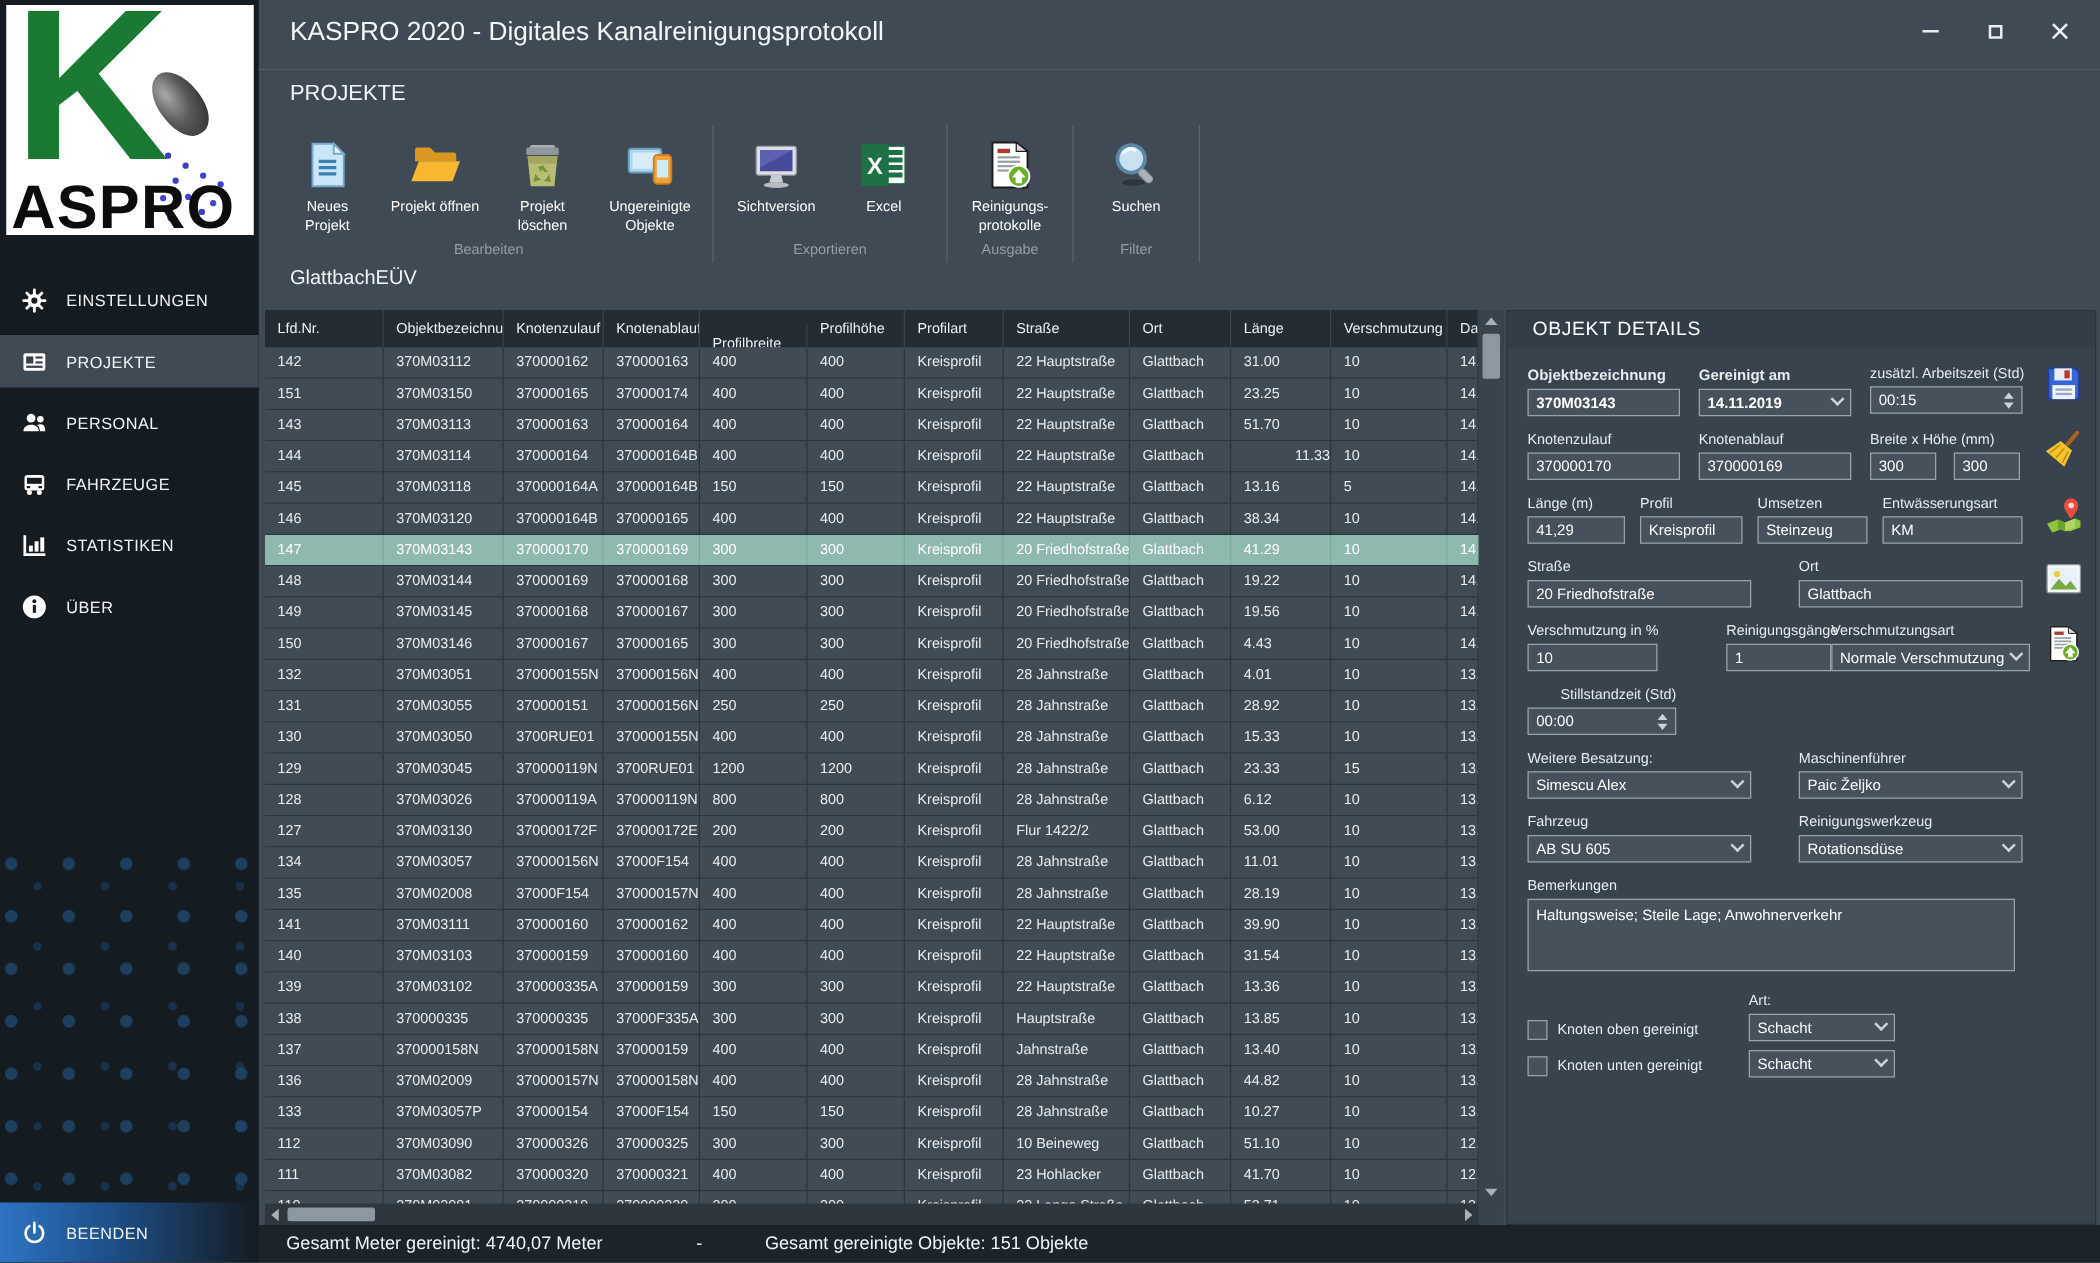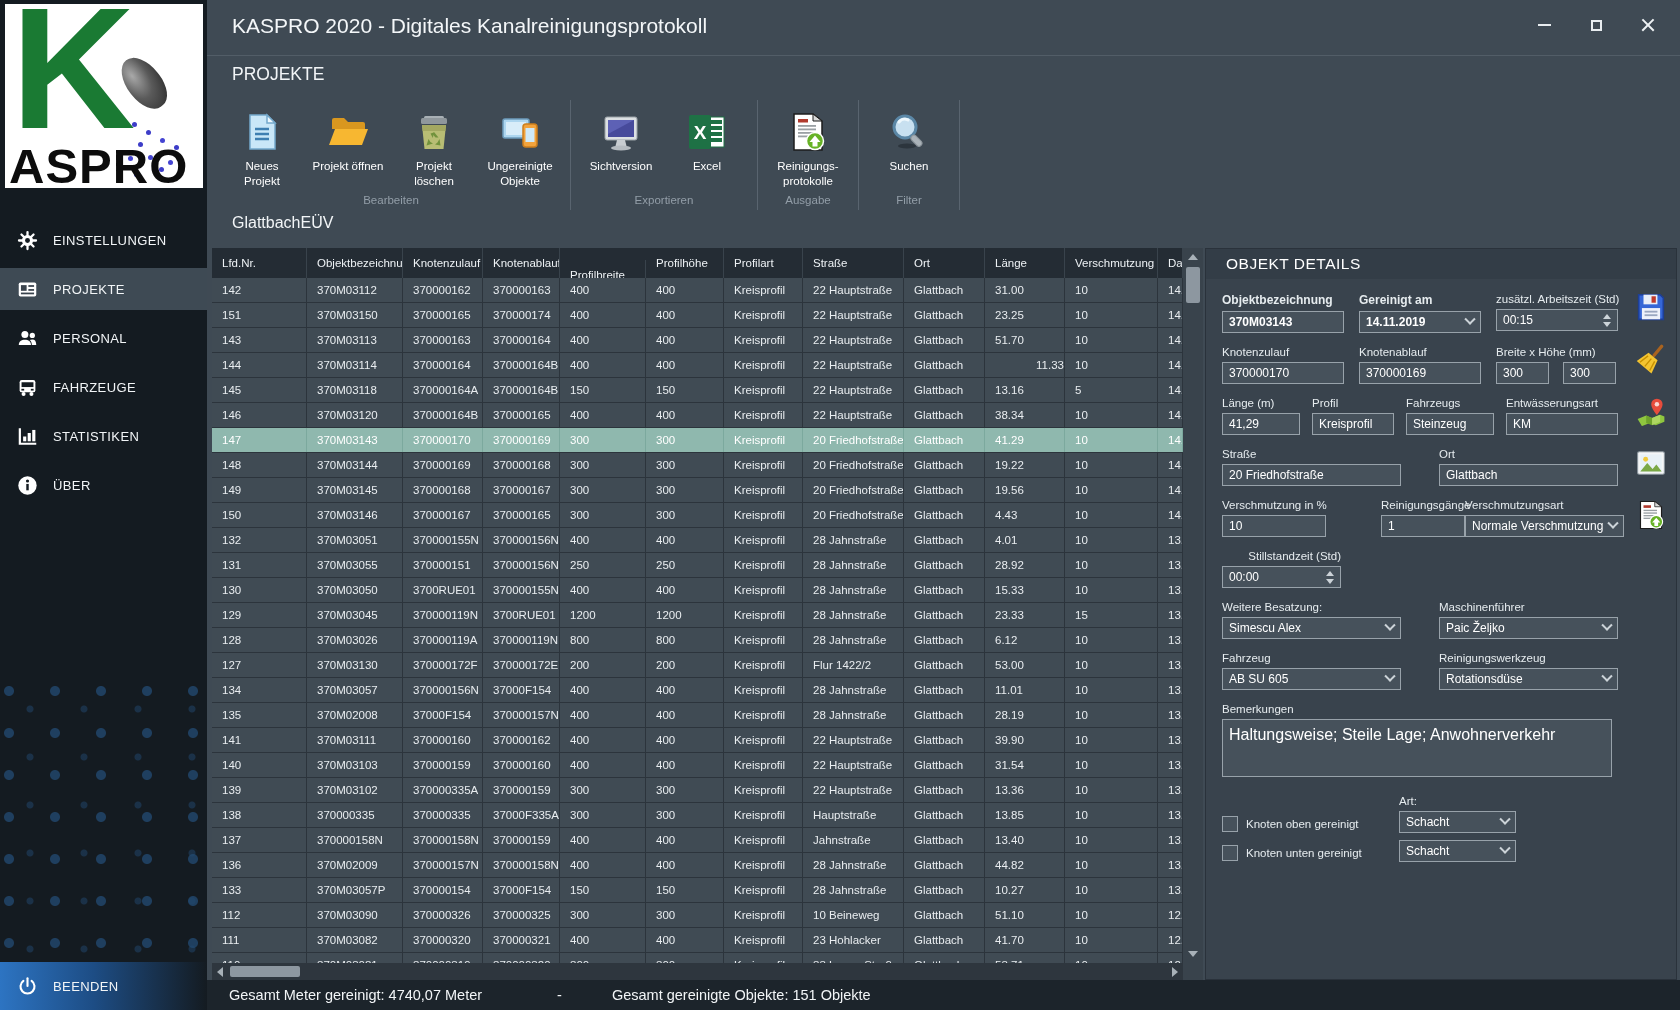--- a/index.html
+++ b/index.html
@@ -99,21 +99,21 @@
   .chev { width:8px; height:8px; border-right:2px solid #ccd3d8; border-bottom:2px solid #ccd3d8;
           transform:rotate(45deg) translate(-2px,-2px); flex:none; margin-left:6px; }
   .spinner { margin-left:auto; display:flex; flex-direction:column; gap:3px; align-items:center; }
   .su { width:0; height:0; border-left:4px solid transparent; border-right:4px solid transparent; border-bottom:5px solid #ccd3d8; }
   .sd { width:0; height:0; border-left:4px solid transparent; border-right:4px solid transparent; border-top:5px solid #ccd3d8; }
   .g15 { gap:15px; } .gsb { justify-content:space-between; }
   .w122 { width:122px; } .w179 { width:179px; } .w78 { width:78px; } .w82 { width:82px; } .w88 { width:88px; } .w112 { width:112px; }
   .w104 { width:104px; } .w84 { width:84px;margin-left:42px; } .w172 { width:172px; } .w191 { width:191px; } .w119 { width:119px; } .w117 { width:117px; }
   .pair { display:flex; gap:14px; } .pair .inp { width:53px; }
   .rt label { text-align:right; }
-  .txtarea { width:390px; height:58px; background:#46515b; border:1px solid #98a2aa; font-size:16px; color:#fff; padding:4px 6px; line-height:1.35; }
+  .txtarea { width:390px; height:58px; background:#46515b; border:1px solid #98a2aa; font-size:12px; color:#fff; padding:4px 6px; line-height:1.35; }
   .cks { width:177px; padding-top:18px; }
   .ckrow { display:flex; align-items:center; height:22px; margin-bottom:7px; }
   .ckbox { width:16px; height:16px; background:#46515b; border:1px solid #98a2aa; margin-right:8px; flex:none; }
   .ckrow label { font-size:11.5px; color:#e6ecef; }
   .arts { width:219px; }
   .arts > label { display:block; font-size:11.5px; color:#e6ecef; margin-bottom:4px; }
   .arts .inp { margin-bottom:7px; }
   .rail { position:absolute; right:8px; top:13px; width:34px; display:flex; flex-direction:column; gap:22px; align-items:center; }
   .rail-btn { width:30px; height:30px; } .rail-btn svg { width:100%; height:100%; }
 
@@ -833,21 +833,21 @@
           <div class="drow gsb">
             <div class="fld w78">
                 <label>Länge (m)</label>
               <div class="inp">41,29</div>
               </div>
             <div class="fld w82">
                 <label>Profil</label>
               <div class="inp">Kreisprofil</div>
               </div>
             <div class="fld w88">
-                <label>Fahrzeugs</label>
+                <label>Umsetzen</label>
               <div class="inp">Steinzeug</div>
               </div>
             <div class="fld w112">
                 <label>Entwässerungsart</label>
               <div class="inp">KM</div>
               </div>
           </div>
 
           <div class="drow gsb">
             <div class="fld w179">

